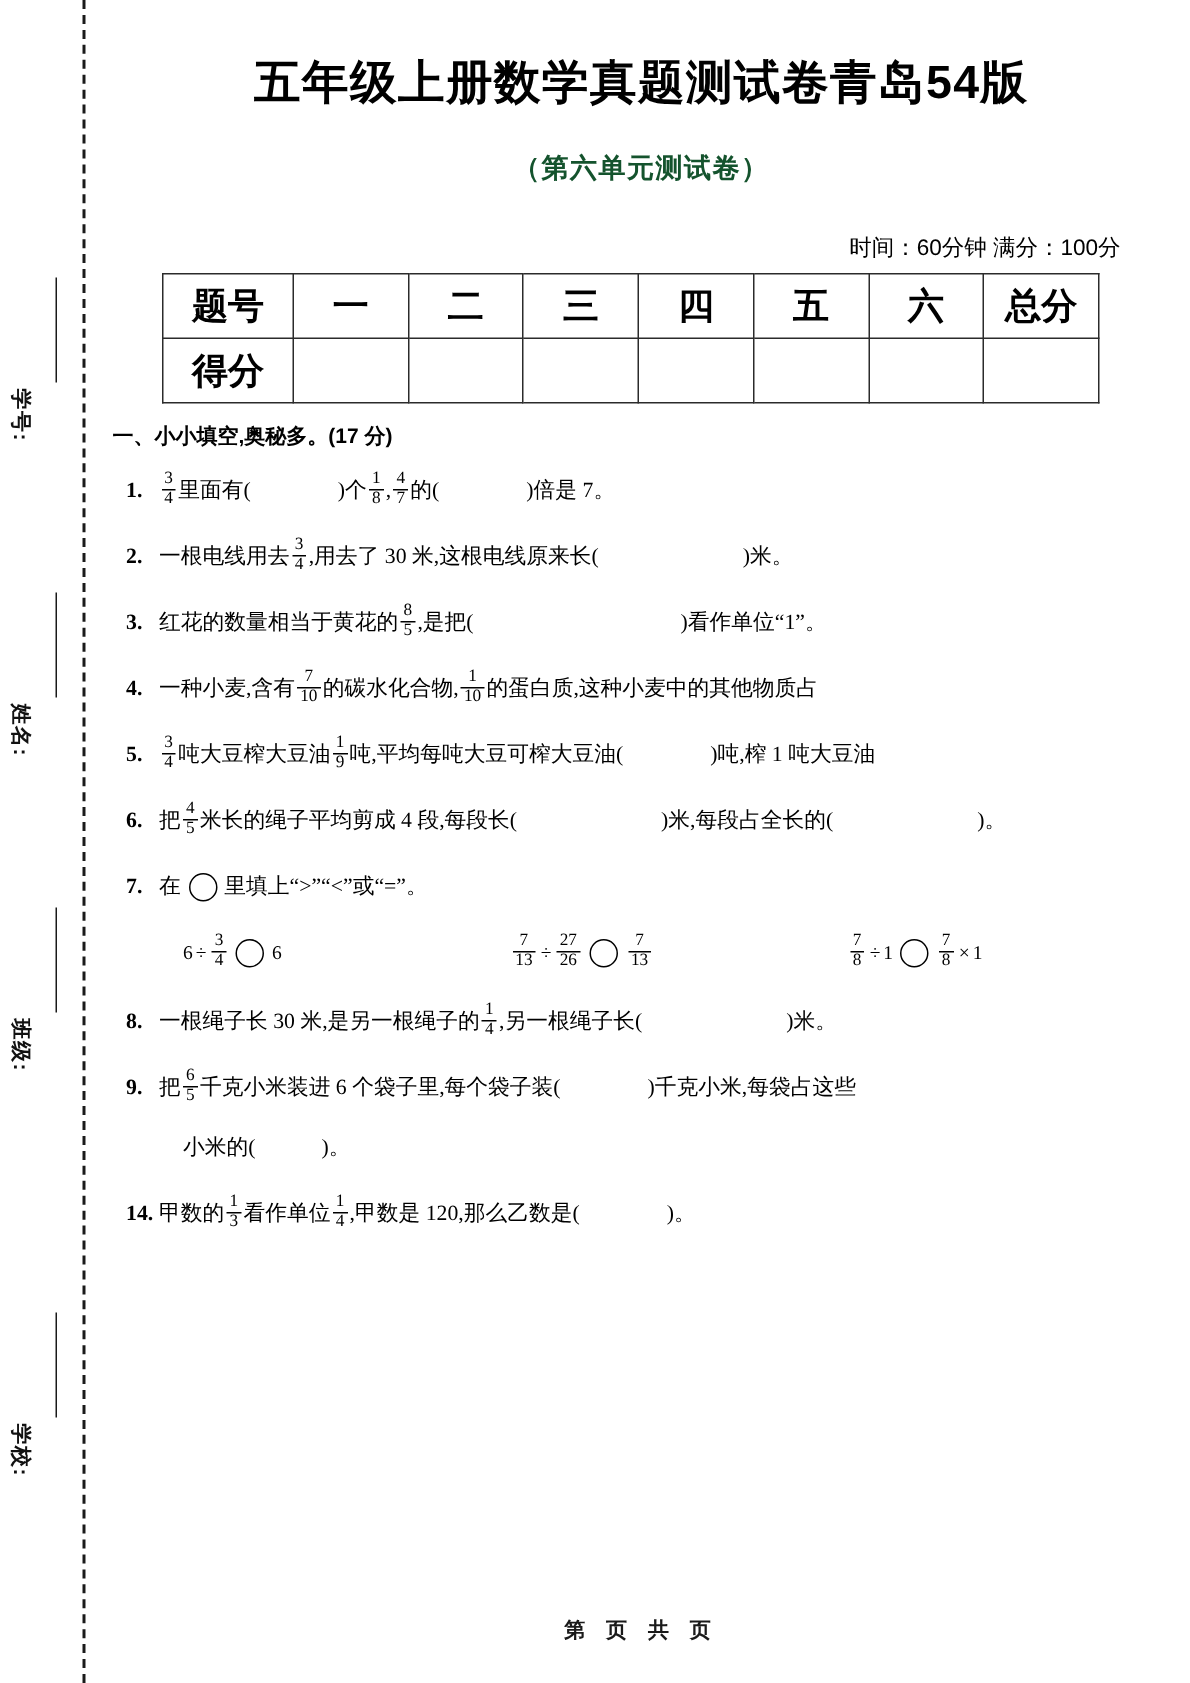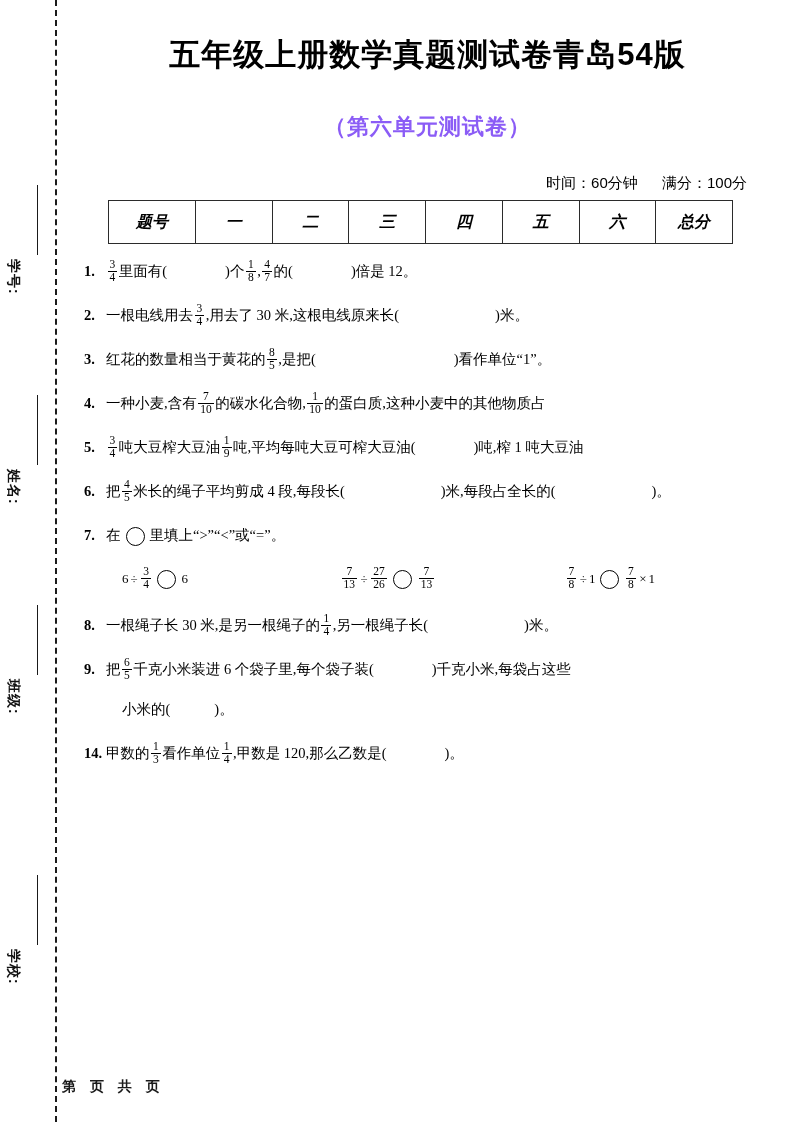--- a/index.html
+++ b/index.html
@@ -65,57 +65,56 @@
     font-weight: 700;
     font-size: 31px;
     letter-spacing: 1px;
     margin-top: 34px;
     color: #000;
   }
   .title-sub {
     text-align: center;
     font-family: "Liberation Sans", "DejaVu Sans", sans-serif;
     font-weight: 700;
-    font-size: 22px;
+    font-size: 18px;
     letter-spacing: 1px;
-    margin-top: 36px;
-    color: #8b5cf6;
+    margin-top: 24px;
+    color: #14532d;
   }
 
   .meta-line {
     text-align: right;
     font-family: "Liberation Sans", "DejaVu Sans", sans-serif;
     font-size: 15px;
     margin-top: 32px;
     padding-right: 46px;
     color: #000;
   }
-  .meta-line span { margin-left: 20px; }
+  .meta-line span { margin-left: 0; }
 
   
   .score-table-wrap {
     margin-top: 7px;
     padding-left: 46px;
     padding-right: 46px;
   }
   table.score-table {
     border-collapse: collapse;
     width: 625px;
     table-layout: fixed;
   }
   table.score-table td {
     border: 1px solid #2b2b2b;
     height: 40px;
     text-align: center;
     vertical-align: middle;
     font-family: "Liberation Sans", "DejaVu Sans", sans-serif;
     font-weight: 700;
-    font-size: 16px;
+    font-size: 24px;
     color: #000;
-    font-style: italic;
   }
   table.score-table td.lead { width: 84px; }
 
   
   .section-head {
     margin-top: 13px;
     padding-left: 13px;
     font-family: "Liberation Sans", "DejaVu Sans", sans-serif;
     font-weight: 700;
     font-size: 14px;
@@ -195,21 +194,21 @@
     margin: 0 5px;
     vertical-align: middle;
   }
   .op { margin: 0 2px; }
 
   
   .footer {
     position: absolute;
     left: 0; right: 0;
     top: 1078px;
-    text-align: left;
+    text-align: center;
     font-family: "Liberation Sans", "DejaVu Sans", sans-serif;
     font-size: 14px;
     font-weight: 700;
     letter-spacing: 5px;
     color: #1a1a1a;
   }
 </style>
 </head>
 <body>
 
@@ -253,41 +252,52 @@
           <tr>
         <td class="lead">题号</td>
         <td>一</td>
         <td>二</td>
         <td>三</td>
         <td>四</td>
         <td>五</td>
         <td>六</td>
         <td>总分</td>
       </tr>
+      <tr>
+        <td class="lead">得分</td>
+        <td></td>
+        <td></td>
+        <td></td>
+        <td></td>
+        <td></td>
+        <td></td>
+        <td></td>
+      </tr>
     </tbody>
       </table>
   </div>
 
+  <div class="section-head">一、小小填空,奥秘多。(17 分)</div>
 
   <div class="qlist">
 
     <div class="q">
       <div class="q-num">1.</div>
       <div class="q-body">
         <span class="qline">
           <span class="frac">
               <span class="num">3</span>
               <span class="den">4</span>
             </span><span>里面有(</span><span class="blank"></span><span>)个</span><span class="frac">
               <span class="num">1</span>
               <span class="den">8</span>
             </span><span>,</span><span class="frac">
               <span class="num">4</span>
               <span class="den">7</span>
-            </span><span>的(</span><span class="blank"></span><span>)倍是 12。</span>
+            </span><span>的(</span><span class="blank"></span><span>)倍是 7。</span>
         </span>
       </div>
     </div>
 
     <div class="q">
       <div class="q-num">2.</div>
       <div class="q-body">
         <span class="qline">
           <span>一根电线用去</span><span class="frac">
               <span class="num">3</span>

